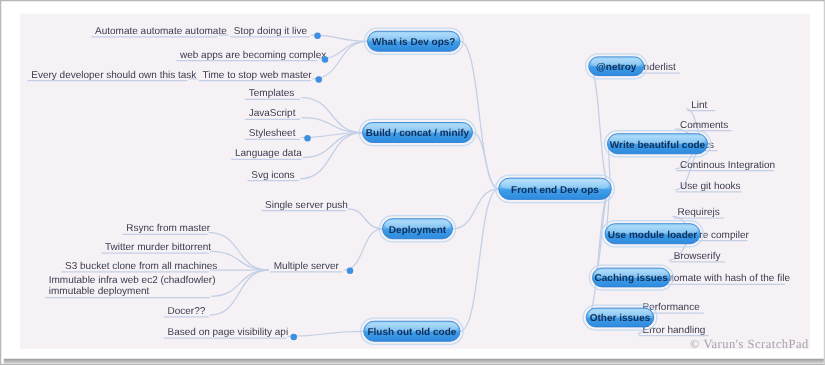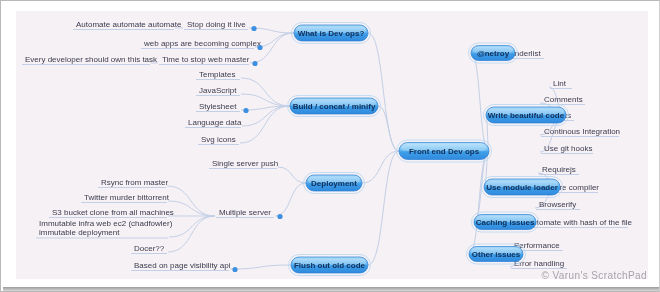--- a/index.html
+++ b/index.html
@@ -14,21 +14,21 @@
   svg{position:absolute;left:0;top:0;}
   .edge{fill:none;stroke:#c3cfe6;stroke-width:1;}
   .dot{fill:#3d8fe0;}
   .leaf-text{font-size:8px;fill:#3b3b4f;font-family:"Liberation Sans","DejaVu Sans",sans-serif;}
   .node-text{font-size:8px;fill:#10305c;font-family:"Liberation Sans","DejaVu Sans",sans-serif;
              font-weight:bold;text-anchor:middle;}
   .pill-body{stroke:#2c7fd4;stroke-width:0.7;}
   .pill-halo{fill:none;stroke:#bcd8f2;stroke-width:1;opacity:.85;}
   .underline{stroke:#c3cfe6;stroke-width:1;fill:none;}
   #watermark{position:absolute;right:12px;bottom:10px;font-size:10px;color:#a8a2ac;
-             letter-spacing:.4px;font-family:Liberation Sans, sans-serif;margin-left:24px;}
+             letter-spacing:.4px;font-family:Liberation Serif, serif;margin-left:24px;}
 </style>
 </head>
 <body>
 
 <div id="frame">
   <div id="canvas">
     <svg id="map" width="632" height="268">
       <defs>
         <linearGradient id="pillGrad" x1="0" y1="0" x2="0" y2="1">
           <stop offset="0%" stop-color="#a9daf9"></stop>

